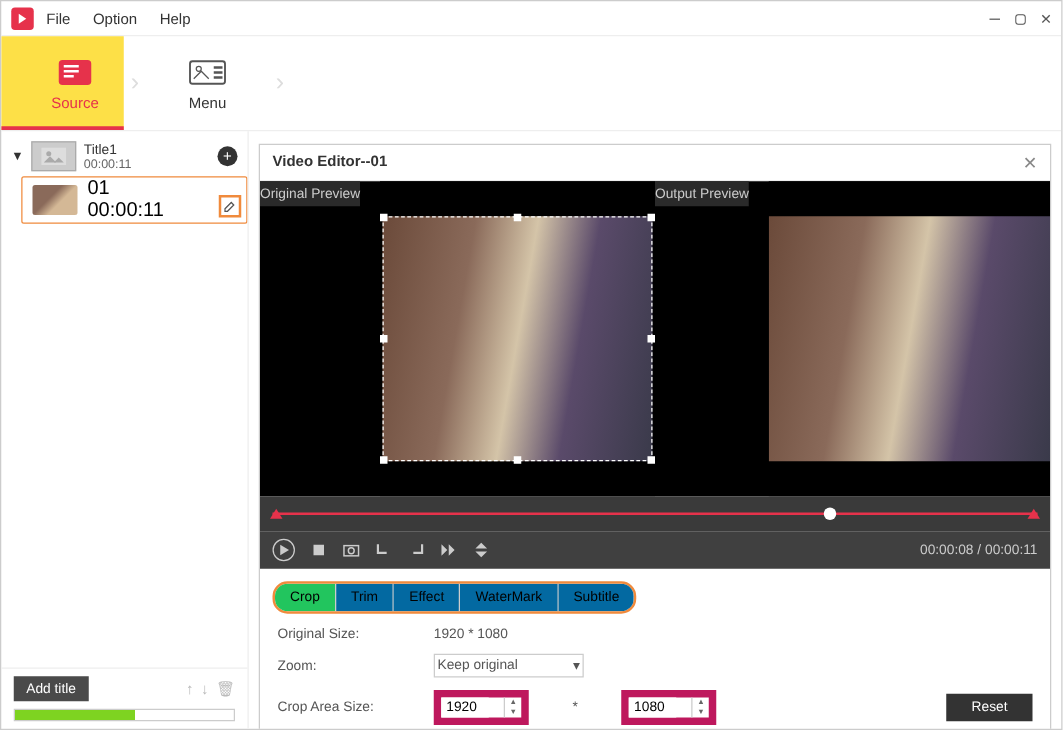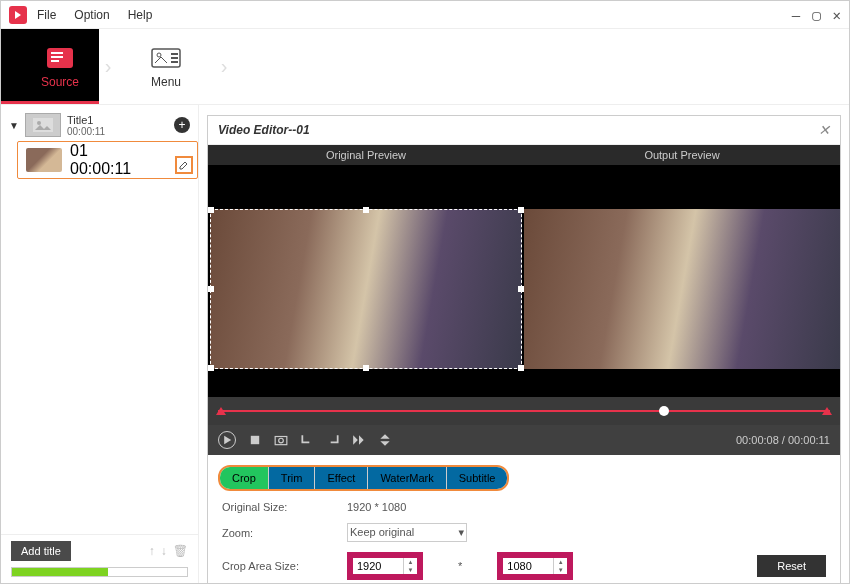--- a/index.html
+++ b/index.html
@@ -7,21 +7,21 @@
 
 .titlebar { height: 28px; display: flex; align-items: center; padding: 0 8px; border-bottom: 1px solid #eee; }
 .app-icon { width: 18px; height: 18px; background: #e6324b; border-radius: 3px; margin-right: 10px; display: flex; align-items: center; justify-content: center; }
 .app-icon svg { width: 10px; height: 10px; }
 .menu-item { font-size: 12px; color: #333; margin-right: 18px; cursor: pointer; }
 .win-controls { margin-left: auto; display: flex; gap: 12px; }
 .win-btn { font-size: 14px; color: #555; cursor: pointer; font-family: monospace; }
 
 .main-row { display: flex; height: 76px; border-bottom: 1px solid #eee; }
 .step-tab { width: 98px; display: flex; flex-direction: column; align-items: center; justify-content: center; position: relative; cursor: pointer; }
-.step-tab.active { background: #000000; padding-left: 20px; }
+.step-tab.active { background: #fde047; padding-left: 20px; }
 .step-tab.active::after { content: ''; position: absolute; bottom: 0; left: 0; right: 0; height: 3px; background: #e6324b; }
 .step-tab .ticon { width: 32px; height: 26px; display: flex; align-items: center; justify-content: center; }
 .step-tab .tlabel { font-size: 12px; margin-top: 4px; color: #333; }
 .step-tab.active .tlabel { color: #e6324b; }
 .chev { width: 18px; display: flex; align-items: center; justify-content: center; color: #ddd; font-size: 20px; }
 
 .content { display: flex; height: calc(100% - 104px); }
 .sidebar { width: 198px; border-right: 1px solid #eee; display: flex; flex-direction: column; }
 .tree { flex: 1; overflow: auto; padding: 4px 0; }
 .tree-item { display: flex; align-items: center; padding: 4px 8px; gap: 6px; cursor: pointer; position: relative; }
@@ -37,26 +37,26 @@
 
 .sb-foot { padding: 6px 10px; border-top: 1px solid #eee; }
 .add-title-row { display: flex; align-items: center; gap: 8px; }
 .add-title { background: #4a4a4a; color: #fff; font-size: 11px; padding: 4px 10px; cursor: pointer; }
 .sb-actions { margin-left: auto; display: flex; gap: 6px; color: #bbb; font-size: 12px; }
 .progress-bar { height: 10px; border: 1px solid #ccc; margin-top: 6px; width: 100%; position: relative; }
 .progress-fill { height: 100%; background: #7ed321; width: 55%; }
 
 .editor { flex: 1; position: relative; padding: 10px 8px 8px 8px; display: flex; flex-direction: column; }
 .editor-panel { border: 1px solid #ccc; flex: 1; display: flex; flex-direction: column; }
-.ed-head { display: flex; align-items: center; padding: 6px 10px; border-bottom: 1px solid #eee; font-style: italic; }
+.ed-head { display: flex; align-items: flex-start; padding: 6px 10px; border-bottom: 1px solid #eee; }
 .ed-title { font-size: 12px; font-weight: bold; color: #333; }
 .ed-close { margin-left: auto; font-size: 14px; color: #888; cursor: pointer; }
 
 .previews { display: flex; height: 252px; background: #000; }
-.prev-col { flex: 1; display: flex; flex-direction: column; gap: 16px; }
+.prev-col { flex: 1; display: flex; flex-direction: row; gap: 16px; }
 .prev-label { height: 20px; background: #2a2a2a; color: #ccc; font-size: 11px; display: flex; align-items: center; justify-content: center; }
 .prev-body { flex: 1; position: relative; background: #000; overflow: hidden; }
 .vid-img { position: absolute; left: 0; right: 0; top: 28px; bottom: 28px; background: linear-gradient(100deg,#6b4a3a 0%,#8a6a5a 30%,#d4c4a8 50%,#5a4a6a 70%,#3a3a4a 100%); }
 .vid-img.l { left: 2px; right: 2px; }
 .crop-box { position: absolute; border: 1px dashed #fff; top: 28px; bottom: 28px; left: 2px; right: 2px; }
 .crop-handle { position: absolute; width: 6px; height: 6px; background: #fff; }
 .ch-tl { top: -3px; left: -3px; } .ch-tr { top: -3px; right: -3px; }
 .ch-bl { bottom: -3px; left: -3px; } .ch-br { bottom: -3px; right: -3px; }
 .ch-tm { top: -3px; left: 50%; margin-left: -3px; } .ch-bm { bottom: -3px; left: 50%; margin-left: -3px; }
 .ch-ml { left: -3px; top: 50%; margin-top: -3px; } .ch-mr { right: -3px; top: 50%; margin-top: -3px; }

